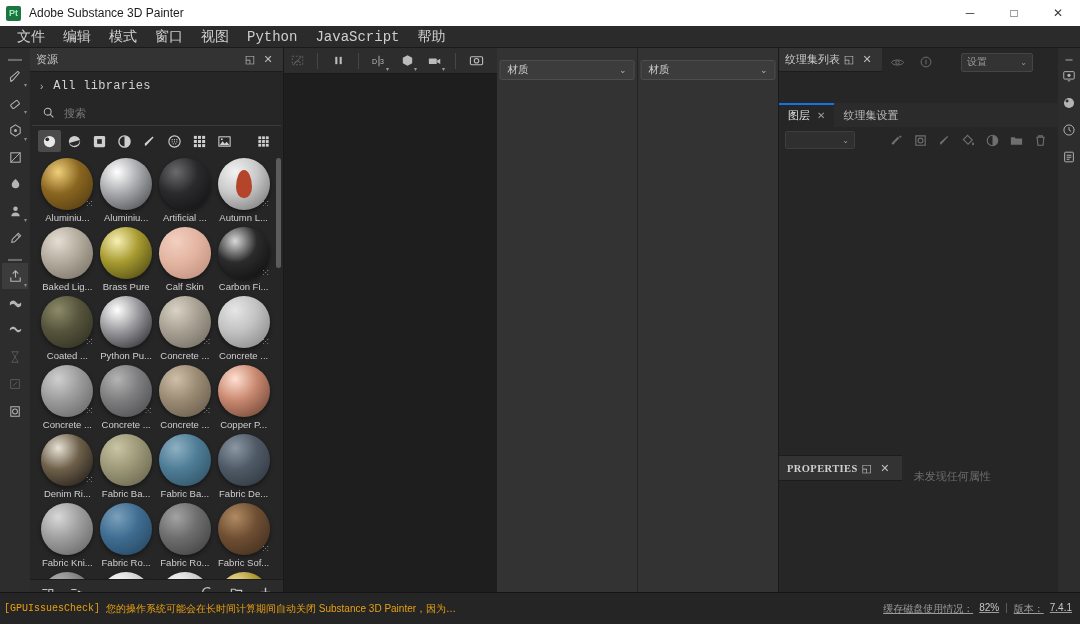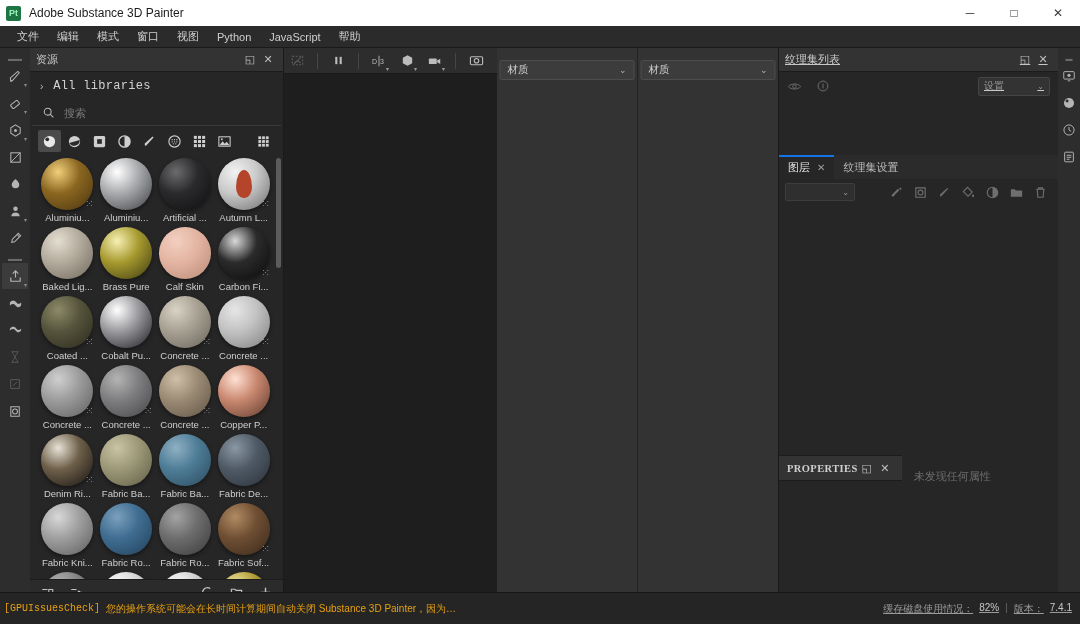--- a/index.html
+++ b/index.html
@@ -30,21 +30,21 @@
     width: 44px; height: 26px; display: flex; align-items: center;
     justify-content: center; color: #3a3a3a; font-size: 12px;
   }
 
   
   .menubar {
     height: 22px; background: #2b2b2b; display: flex; align-items: center;
     padding-left: 8px; border-bottom: 1px solid #1a1a1a;
   }
   .menu-item {
-    padding: 3px 9px; font-size: 11px; color: #cfcfcf; cursor: default;
+    padding: 3px 9px; font-size: 14px; color: #cfcfcf; cursor: default; font-family: Liberation Mono, monospace;
   }
 
   
   .workspace {
     position: absolute; top: 48px; left: 0; right: 0; bottom: 19px;
     display: flex; background: #1e1e1e;
   }
 
   
   .rail {
@@ -161,21 +161,21 @@
     border-radius: 2px; display: flex; align-items: center; padding: 0 7px;
     color: #cfcfcf; font-size: 10.5px;
   }
   .vp-select .sel-caret { margin-left: auto; font-size: 9px; color: #b5b5b5; }
 
   
   .dock {
     width: 280px; background: #262626; display: flex; flex-direction: column;
     border-left: 1px solid #1a1a1a; flex: none;
   }
-  .tsl { flex: none; display: flex; flex-direction: column; text-decoration: underline; }
+  .tsl { flex: none; display: flex; flex-direction: row; }
   .tsl-bar {
     height: 28px; display: flex; align-items: center; padding: 0 8px; gap: 14px;
     background: #262626;
   }
   .tsl-bar .icon { color: #6e6e6e; }
   .tsl-spacer { flex: 1; }
   .settings-sel {
     width: 72px; height: 19px; background: #333333; border: 1px solid #454545;
     border-radius: 2px; display: flex; align-items: center; padding: 0 5px;
     color: #9a9a9a; font-size: 10px;
@@ -504,21 +504,21 @@
             <span class="cell-lbl">Carbon Fi...</span>
           </div>
           <div class="cell">
             <div class="thumb" style="background: radial-gradient(circle at 33% 27%, rgb(140, 138, 104) 0%, rgb(86, 84, 60) 42%, rgb(42, 42, 28) 100%);">
               <div class="badge">⁙</div>
             </div>
             <span class="cell-lbl">Coated ...</span>
           </div>
           <div class="cell">
             <div class="thumb" style="background: radial-gradient(circle at 33% 27%, rgb(255, 255, 255) 0%, rgb(154, 154, 158) 42%, rgb(28, 28, 32) 100%);"></div>
-            <span class="cell-lbl">Cobalt Pu...</span>
+            <span class="cell-lbl">Python Pu...</span>
           </div>
           <div class="cell">
             <div class="thumb" style="background: radial-gradient(circle at 33% 27%, rgb(217, 211, 198) 0%, rgb(167, 160, 147) 42%, rgb(106, 100, 89) 100%);">
               <div class="badge">⁙</div>
             </div>
             <span class="cell-lbl">Concrete ...</span>
           </div>
           <div class="cell">
             <div class="thumb" style="background: radial-gradient(circle at 33% 27%, rgb(230, 230, 230) 0%, rgb(194, 194, 194) 42%, rgb(126, 126, 126) 100%);">
               <div class="badge">⁙</div>

